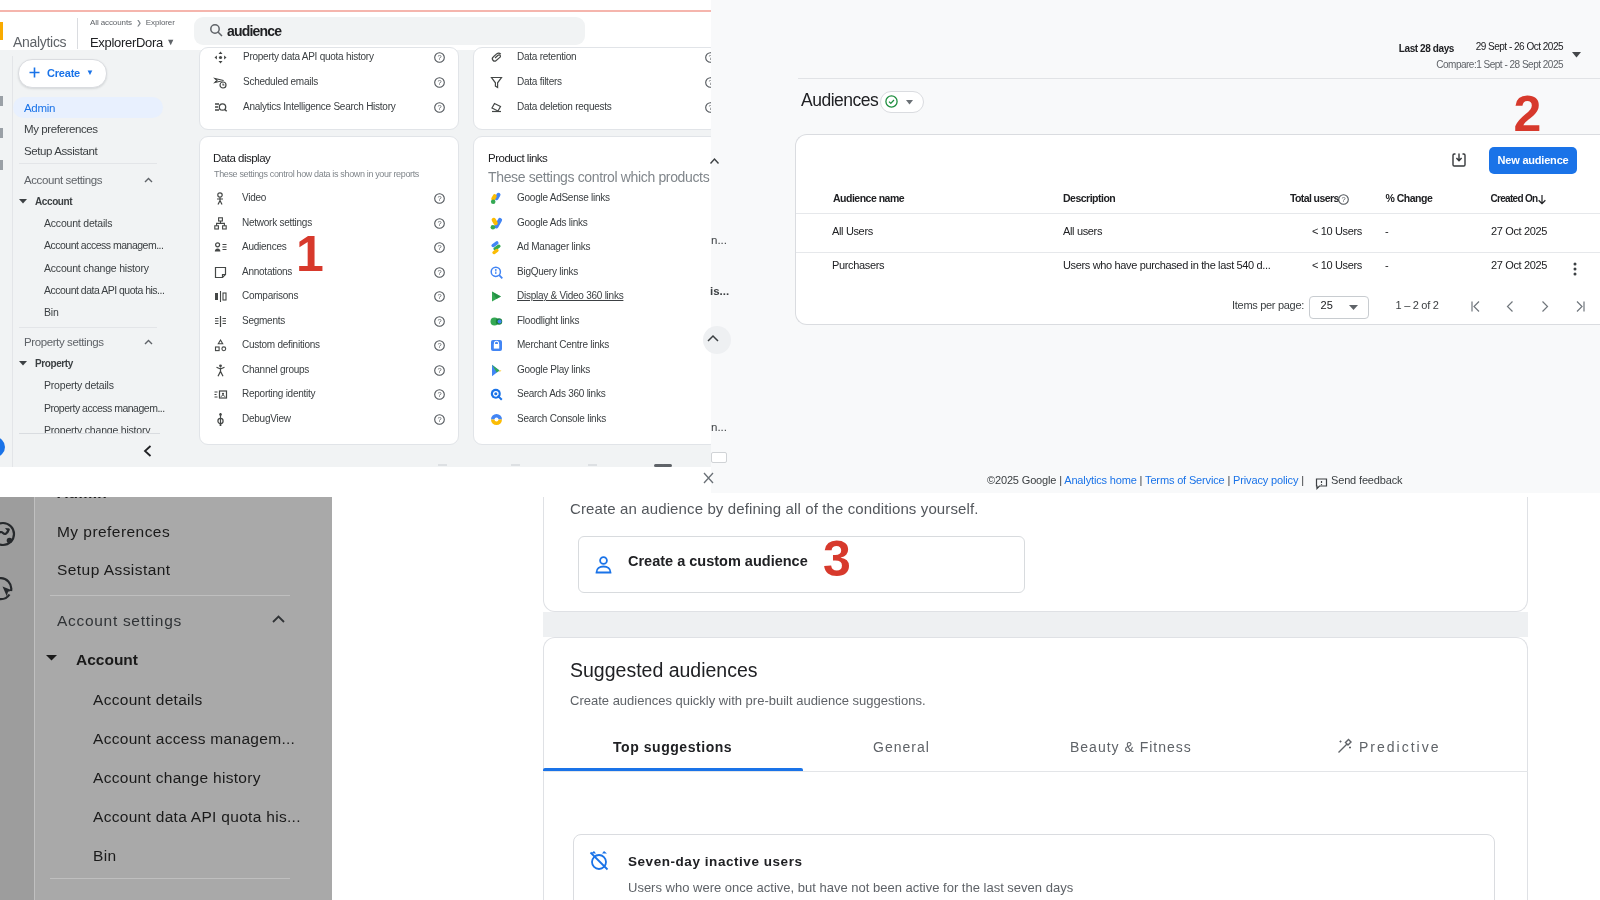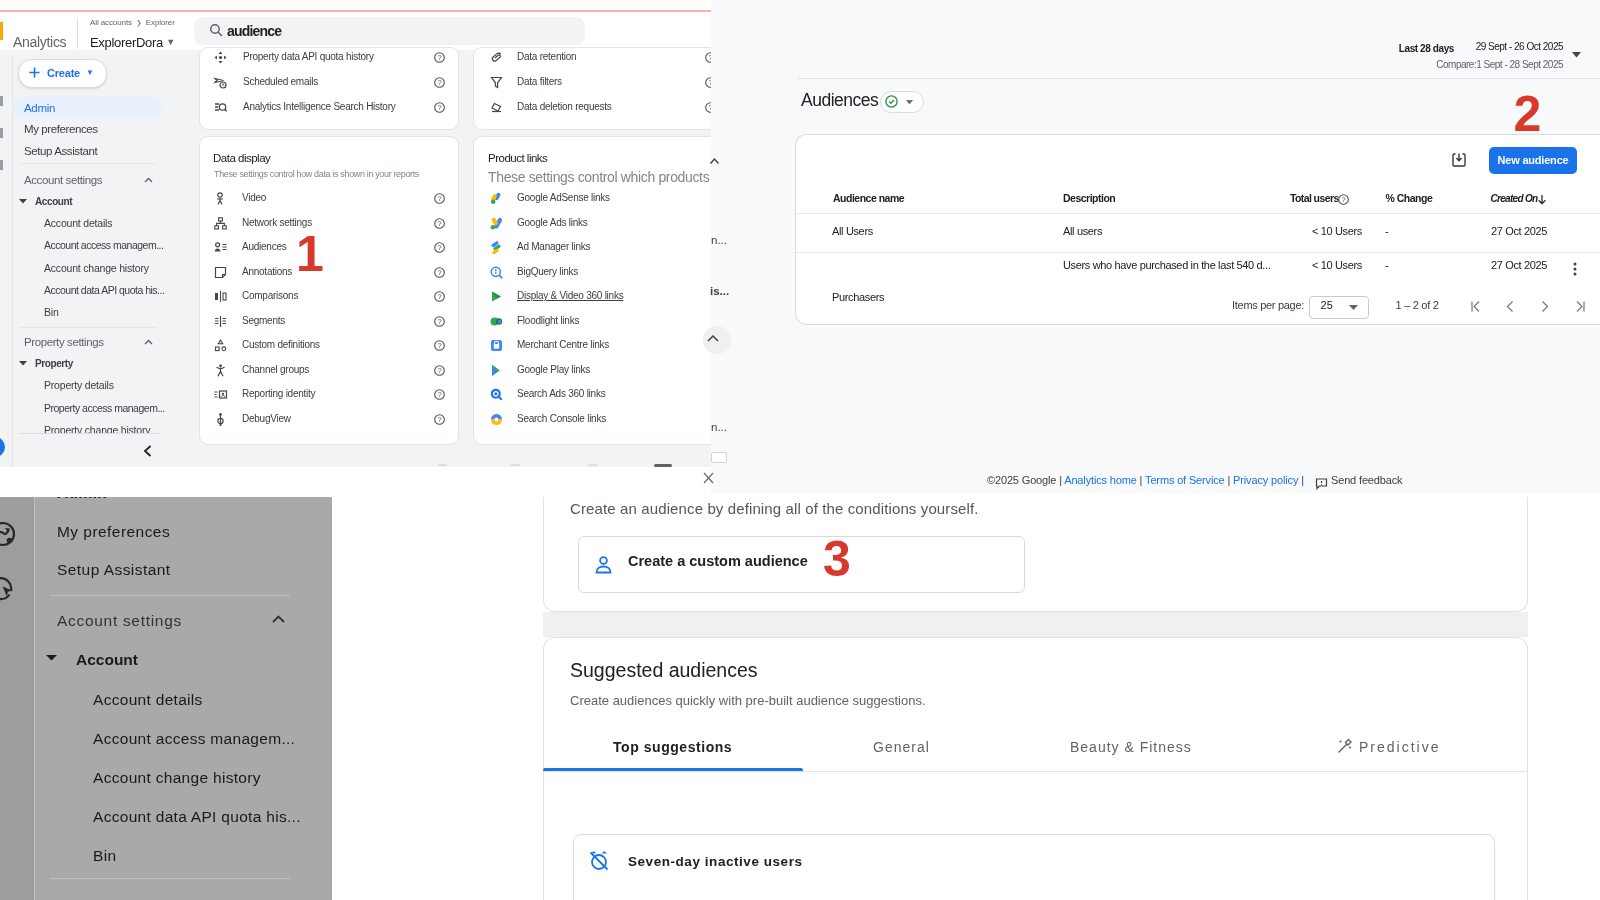--- a/index.html
+++ b/index.html
@@ -35,32 +35,32 @@
 <div class="ab" style="left:1489px;top:146.5px;width:88px;height:27px;background:#1a73e8;border-radius:5px;"></div>
 <div class="t" style="left:1533px;top:153.5px;transform:translateX(-50%);font-size:11px;font-weight:700;letter-spacing:-0.2px;color:#fff;">New audience</div>
 <div class="t" style="left:833px;top:192.2px;font-size:10.5px;font-weight:700;letter-spacing:-0.5px;color:#202124;">Audience name</div>
 <div class="t" style="left:1063px;top:192.2px;font-size:10.5px;font-weight:700;letter-spacing:-0.5px;color:#202124;">Description</div>
 <div class="t" style="left:1290px;top:192.2px;font-size:10.5px;font-weight:700;letter-spacing:-0.6px;color:#202124;">Total users</div>
 <svg style="left:1338px;top:194px;" width="11" height="11" viewBox="0 0 11 11">
       <circle cx="5.5" cy="5.5" r="4.8" fill="none" stroke="#50555a" stroke-width="1.1"></circle>
       <text x="5.5" y="7.9" font-size="7.5" font-family="Liberation Sans" fill="#50555a" text-anchor="middle">?</text>
     </svg>
 <div class="t" style="left:1385.5px;top:192.2px;font-size:10.5px;font-weight:700;letter-spacing:-0.5px;color:#202124;">% Change</div>
-<div class="t" style="left:1490.5px;top:192.6px;font-size:10px;font-weight:700;letter-spacing:-0.7px;color:#202124;font-style:italic;">Created On</div>
+<div class="t" style="left:1490.5px;top:192.6px;font-size:10px;font-weight:700;letter-spacing:-0.7px;color:#202124;">Created On</div>
 <svg style="left:1537px;top:194px;" width="10" height="11" viewBox="0 0 11 12">
       <path d="M5.5 1v9M1.8 6.8l3.7 3.7 3.7-3.7" fill="none" stroke="#202124" stroke-width="1.3"></path>
     </svg>
 <div class="ab" style="left:796px;top:213px;width:804px;height:1px;background:#e6e8eb;"></div>
 <div class="t" style="left:832px;top:224.5px;font-size:11px;letter-spacing:-0.35px;color:#202124;">All Users</div>
 <div class="t" style="left:1063px;top:224.5px;font-size:11px;letter-spacing:-0.35px;color:#202124;">All users</div>
 <div class="t" style="left:1362px;top:224.5px;transform:translateX(-100%);font-size:11px;letter-spacing:-0.35px;color:#202124;">&lt; 10 Users</div>
 <div class="t" style="left:1385px;top:224.5px;font-size:11px;color:#202124;">-</div>
 <div class="t" style="left:1491px;top:224.5px;font-size:11px;letter-spacing:-0.35px;color:#202124;">27 Oct 2025</div>
 <div class="ab" style="left:796px;top:252px;width:804px;height:1px;background:#e6e8eb;"></div>
-<div class="t" style="left:832px;top:259.4px;font-size:11px;letter-spacing:-0.35px;color:#202124;margin-top:32px;">Purchasers</div>
+<div class="t" style="left:832px;top:259.4px;font-size:11px;letter-spacing:-0.35px;color:#202124;">Purchasers</div>
 <div class="t" style="left:1063px;top:259.4px;font-size:11px;letter-spacing:-0.35px;color:#202124;">Users who have purchased in the last 540 d...</div>
 <div class="t" style="left:1362px;top:259.4px;transform:translateX(-100%);font-size:11px;letter-spacing:-0.35px;color:#202124;">&lt; 10 Users</div>
 <div class="t" style="left:1385px;top:259.4px;font-size:11px;color:#202124;">-</div>
 <div class="t" style="left:1491px;top:259.4px;font-size:11px;letter-spacing:-0.35px;color:#202124;">27 Oct 2025</div>
 <svg style="left:1573px;top:262px;" width="4" height="14" viewBox="0 0 4 14">
       <circle cx="2" cy="2" r="1.5" fill="#3c4043"></circle>
       <circle cx="2" cy="7" r="1.5" fill="#3c4043"></circle>
       <circle cx="2" cy="12" r="1.5" fill="#3c4043"></circle>
     </svg>
 <div class="t" style="left:1304px;top:299px;transform:translateX(-100%);font-size:11px;letter-spacing:-0.3px;color:#3c4043;">Items per page:</div>
@@ -443,20 +443,21 @@
   <div class="t" style="left:1359px;top:242px;font-size:14px;letter-spacing:2px;color:#5f6368;">Predictive</div>
   <div class="ab" style="left:543px;top:273.5px;width:985px;height:1px;background:#e3e5e8;"></div>
   <div class="ab" style="left:543px;top:270.5px;width:260px;height:3.5px;background:#1a73e8;border-radius:2px 2px 0 0;"></div>
   <div class="ab" style="left:573px;top:337px;width:922px;height:80px;background:#fff;border:1px solid #dadce0;border-radius:8px;box-sizing:border-box;"></div>
   <svg style="left:588px;top:353px;" width="22" height="22" viewBox="0 0 22 22">
         <circle cx="11" cy="12" r="7" fill="none" stroke="#1a73e8" stroke-width="1.8"></circle>
         <path d="M3 3.5L6 1l2 2.4zM19 3.5L16 1l-2 2.4z" fill="#1a73e8"></path>
         <path d="M2.5 2.5l17 17" stroke="#1a73e8" stroke-width="1.8"></path>
       </svg>
   <div class="t" style="left:628px;top:357px;font-size:13.5px;font-weight:700;letter-spacing:0.55px;color:#202124;">Seven-day inactive users</div>
+  <div class="t" style="left:628px;top:382.5px;font-size:13px;color:#5f6368;">Users who were once active, but have not been active for the last seven days</div>
 </div>
 
 <div class="ab" style="left:662px;top:464px;width:10px;height:3px;background:#5f6368;border-radius:2px;"></div>
 <div class="ab" style="left:438px;top:464px;width:9px;height:2px;background:#dde0e3;"></div>
 <div class="ab" style="left:511px;top:464px;width:9px;height:2px;background:#dde0e3;"></div>
 <div class="ab" style="left:588px;top:464px;width:9px;height:2px;background:#dde0e3;"></div>
 <svg style="left:703px;top:472px;" width="11" height="12" viewBox="0 0 11 12">
       <path d="M1 1l9 10M10 1l-9 10" stroke="#6a7076" stroke-width="1.3"></path>
     </svg>
 <div class="ab" style="left:711px;top:452px;width:16px;height:11px;background:#fff;border:1px solid #d0d3d6;border-radius:2px;box-sizing:border-box;"></div>

